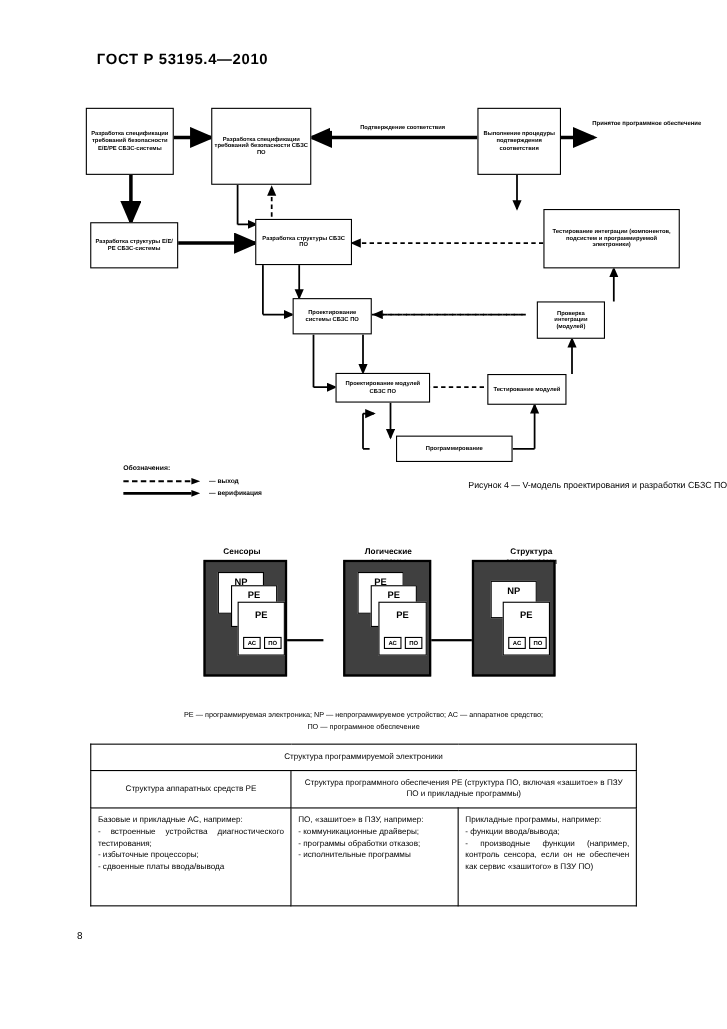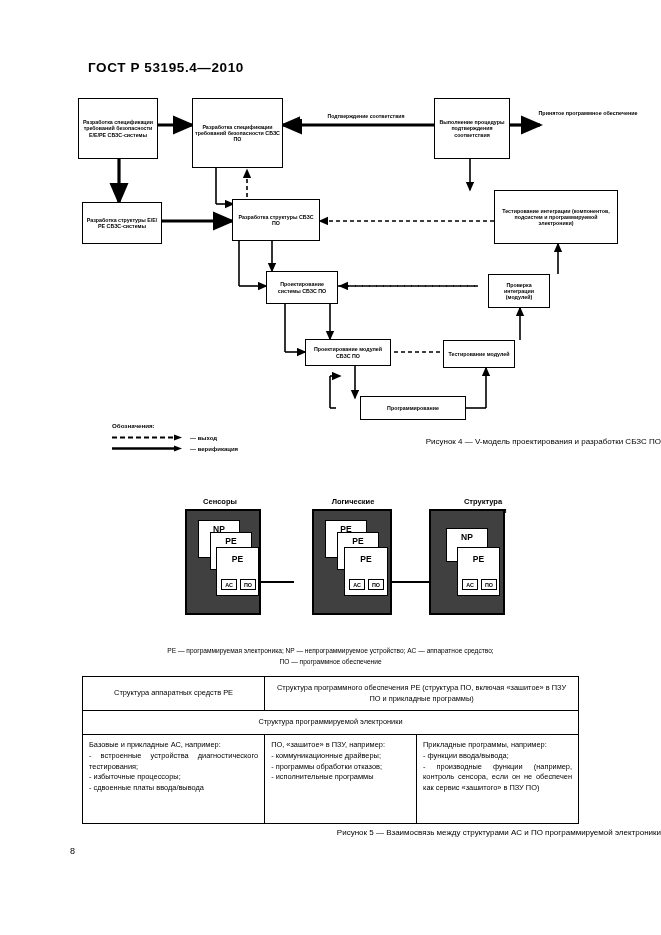--- a/index.html
+++ b/index.html
@@ -5,21 +5,21 @@
   html,body{margin:0;padding:0;}
   body{
     width:661px;height:935px;background:#ffffff;
     font-family:"Liberation Sans", sans-serif;
     color:#000;position:relative;overflow:hidden;
   }
   .page{position:relative;width:661px;height:935px;}
 
   
   .doc-header{
-    position:absolute;left:88px;top:60px;
+    position:absolute;left:88px;top:46px;
     font-size:13.5px;font-weight:bold;letter-spacing:.6px;
   }
 
   
   .fig4{position:absolute;left:0;top:86px;width:661px;height:350px;}
   .fig4 svg{position:absolute;left:0;top:0;}
 
   .nbox{
     position:absolute;border:1.6px solid #000;background:#fff;
     box-sizing:border-box;display:flex;align-items:center;
@@ -305,39 +305,38 @@
       </div>
     </div>
   </div>
 
   <div class="fig5-note" style="top:646px;">РЕ —  программируемая электроника; NP —  непрограммируемое устройство; АС — аппаратное средство;</div>
   <div class="fig5-note" style="top:657px;">ПО —  программное обеспечение</div>
 
   <table class="tbl">
     <tbody>
       <tr>
+        <td class="h" colspan="3">Структура программируемой электроники</td>
+      </tr>
+      <tr>
         <td class="h" style="width:182px;">Структура аппаратных средств РЕ</td>
         <td class="h" colspan="2">Структура программного обеспечения РЕ (структура ПО, включая «зашитое» в ПЗУ ПО и прикладные программы)</td>
-      </tr>
-      <tr>
-        <td class="h" colspan="3">Структура программируемой электроники</td>
       </tr>
       <tr>
         <td class="body just" style="width:182px;white-space:pre-line;">Базовые и прикладные АС, например:
 - встроенные устройства диагностического тестирования;
 - избыточные процессоры;
 - сдвоенные платы ввода/вывода</td>
         <td class="body" style="width:150px;white-space:pre-line;">ПО, «зашитое» в ПЗУ, например:
 - коммуникационные драйверы;
 - программы обработки отказов;
 - исполнительные программы</td>
         <td class="body just" style="width:165px;white-space:pre-line;">Прикладные программы, например:
 - функции ввода/вывода;
 - производные функции (например, контроль сенсора, если он не обеспечен как сервис «зашитого» в ПЗУ ПО)</td>
       </tr>
     </tbody>
   </table>
 
-  <div class="caption" style="top:828px;">Рисунок 5 — Взаимосвязь между структурами АС и ПО программируемой электроники</div>
 
   <div class="pagenum">8</div>
 
 </div>
 
 </body></html>

